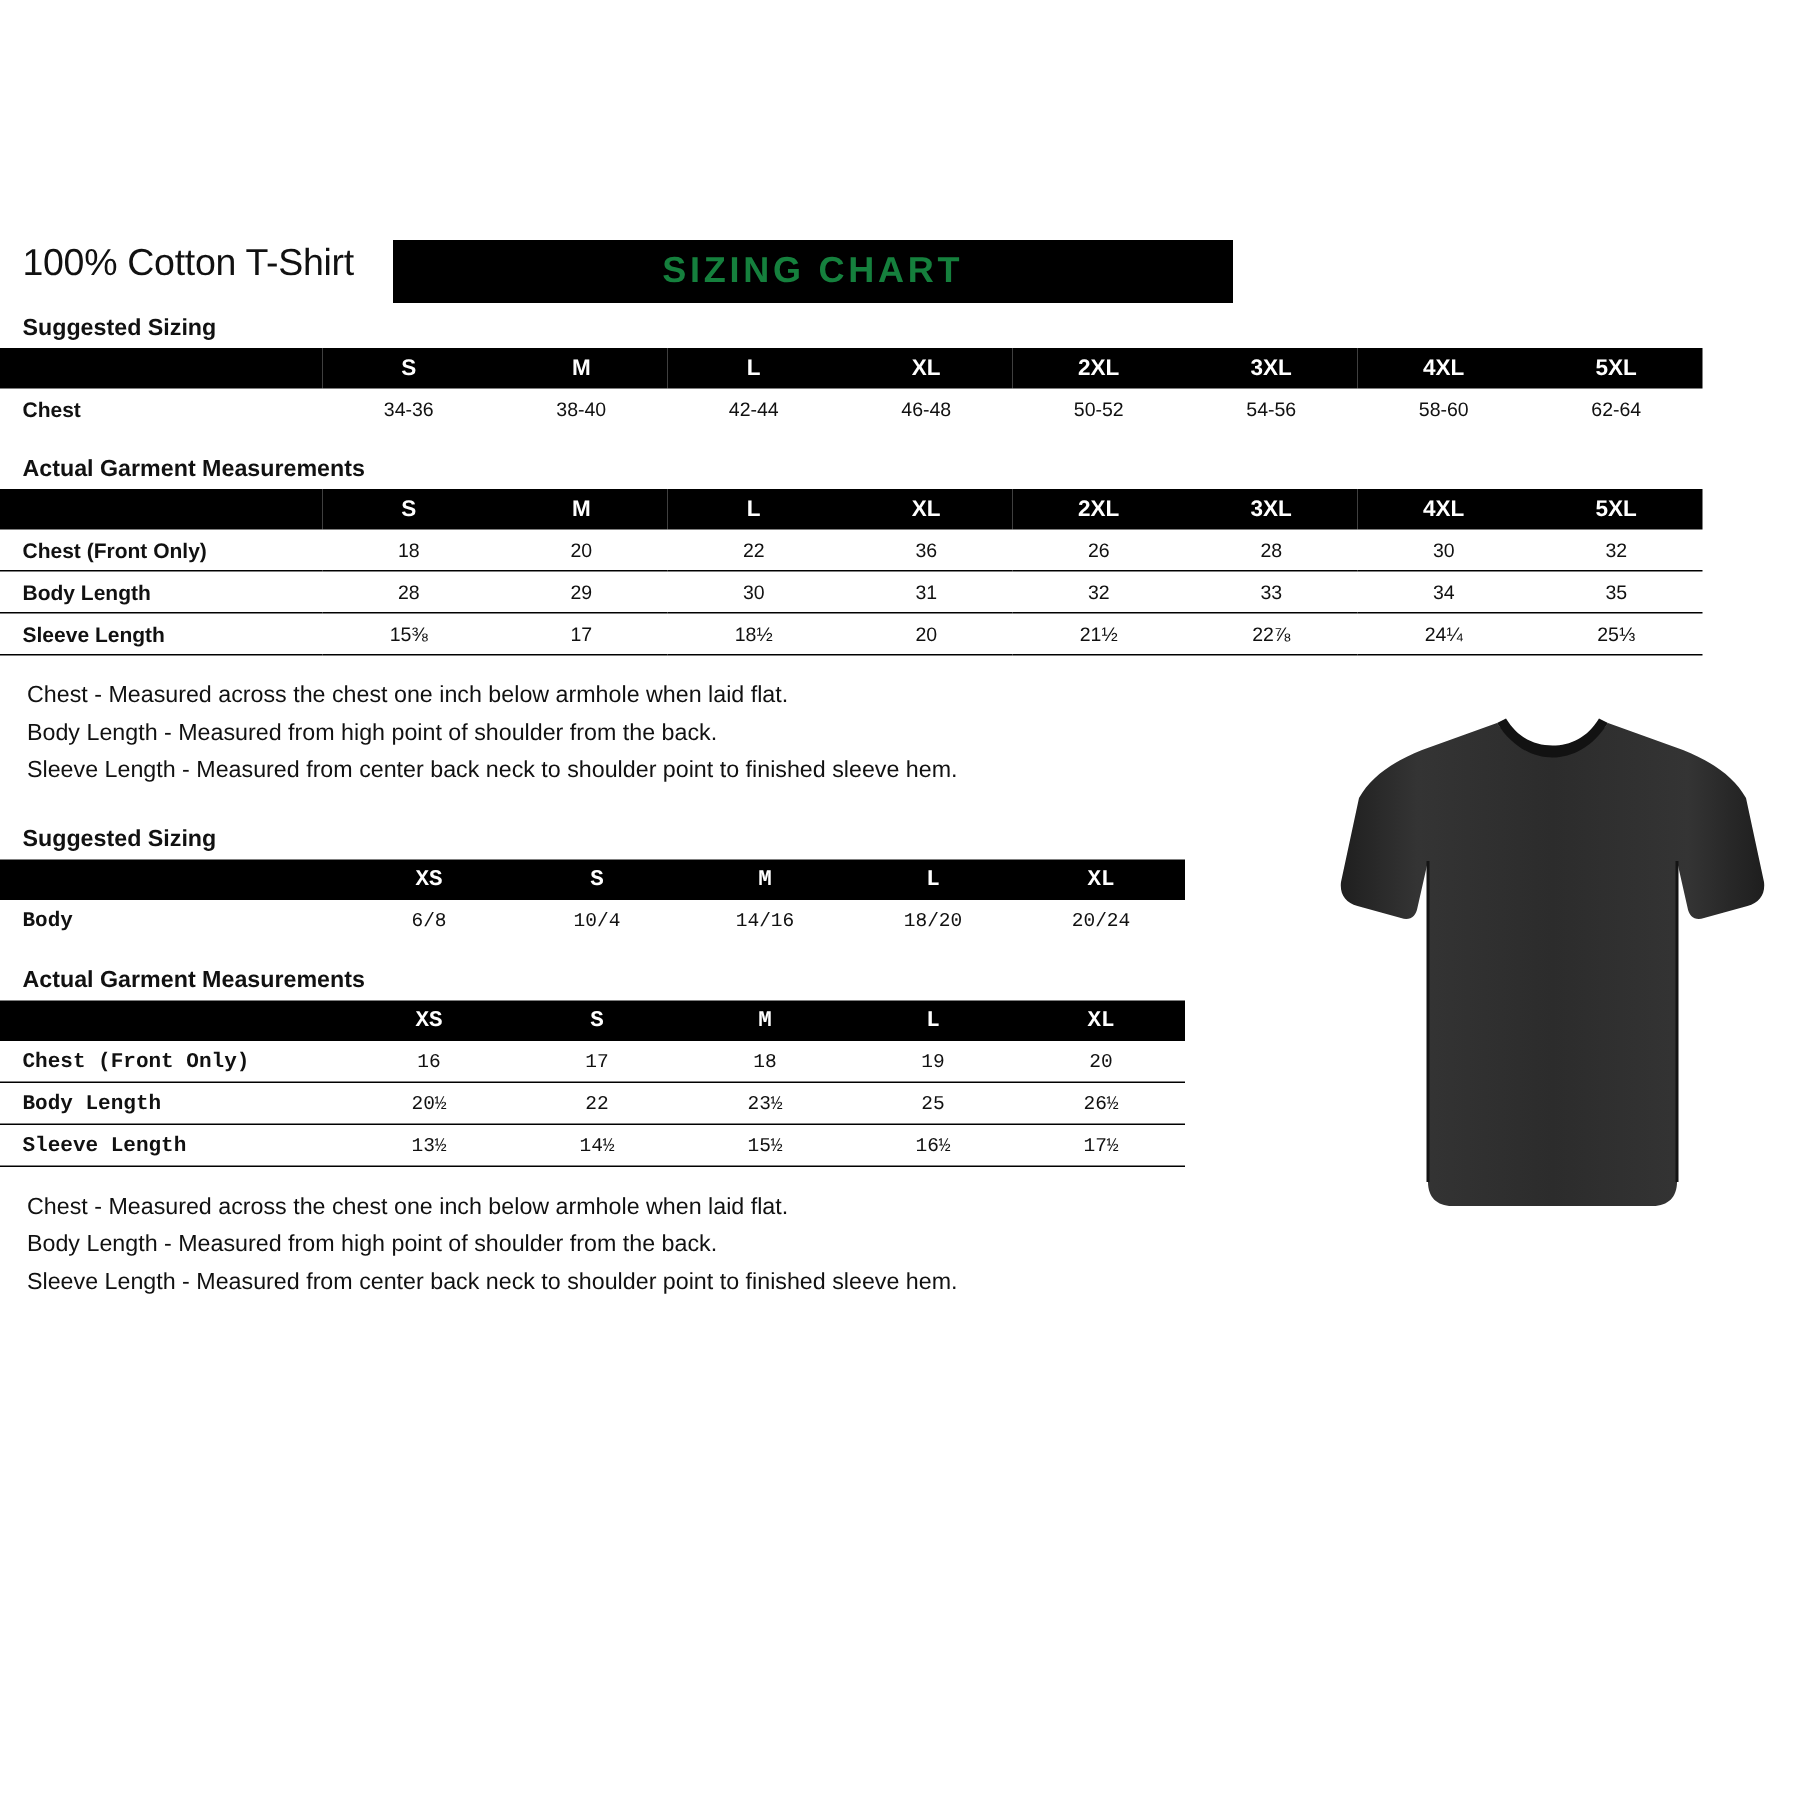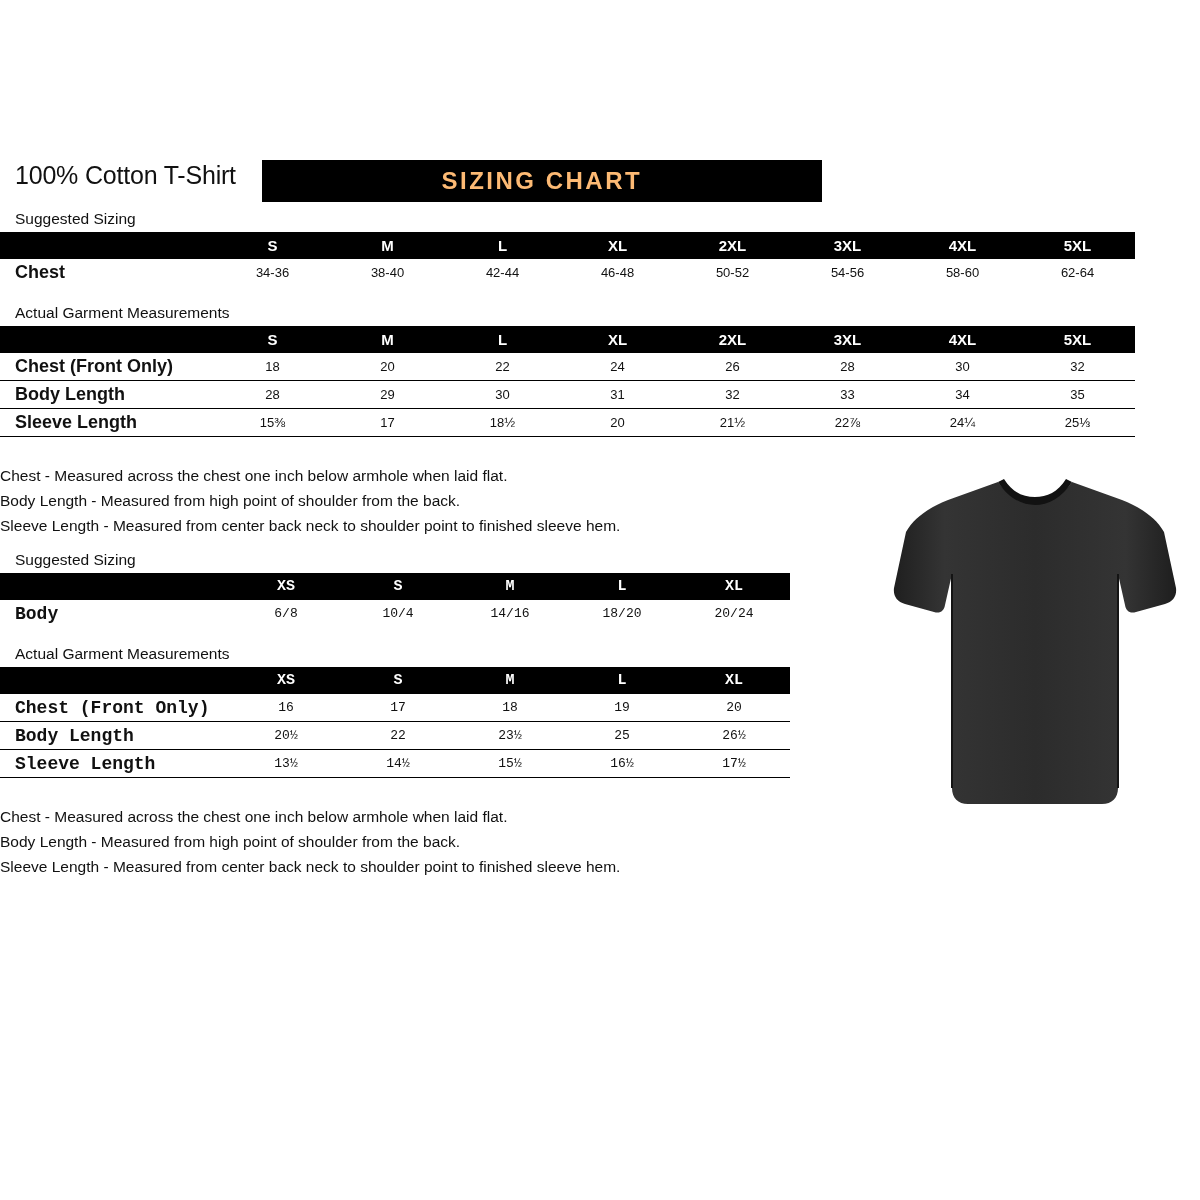--- a/index.html
+++ b/index.html
@@ -40,39 +40,40 @@
     font-size: 25px;
     font-weight: 400;
     letter-spacing: -0.2px;
     padding-left: 15px;
     white-space: nowrap;
     line-height: 30px;
   }
   .sizing-banner {
     margin-left: 26px;
     background: #000000;
-    color: #fdba74;
+    color: #15803d;
     width: 560px;
     height: 42px;
     display: flex;
     align-items: center;
     justify-content: center;
   }
   .sizing-banner span {
     font-weight: bold;
     font-size: 24px;
     letter-spacing: 2.5px;
   }
 
   .sub-label {
     font-size: 15.5px;
     padding-left: 15px;
     margin-top: 6px;
     margin-bottom: 4px;
     line-height: 18px;
+    font-weight: bold;
   }
 
   table.chart {
     border-collapse: collapse;
     table-layout: fixed;
   }
   table.chart td, table.chart th {
     padding: 0;
     margin: 0;
   }
@@ -98,39 +99,40 @@
     height: 27px;
     font-size: 13px;
     text-align: center;
     vertical-align: middle;
     color: #111111;
   }
   tr.datarow td.lbl {
     text-align: left;
     padding-left: 15px;
     font-weight: bold;
-    font-size: 18px;
+    font-size: 14px;
     margin-top: 44px;
   }
   tr.ruled td {
     border-bottom: 1.5px solid #000000;
   }
 
   
   table.adult { width: 1135px; }
   table.adult col.c0 { width: 215px; }
   table.adult col.cx { width: 115px; }
 
   
   table.youth { width: 790px; font-family: Liberation Mono, monospace; }
   table.youth col.c0 { width: 230px; }
   table.youth col.cx { width: 112px; }
 
   .notes {
-    margin-top: 26px;
+    margin-top: 14px;
+    padding-left: 18px;
   }
   .notes div {
     font-size: 15.5px;
     line-height: 25px;
     color: #111111;
   }
 
   
   .youth-wrap {
     position: absolute;
@@ -233,21 +235,21 @@
           <td>2XL</td>
           <td>3XL</td>
           <td>4XL</td>
           <td>5XL</td>
         </tr>
         <tr class="datarow ruled">
           <td class="lbl">Chest (Front Only)</td>
           <td>18</td>
           <td>20</td>
           <td>22</td>
-          <td>24</td>
+          <td>36</td>
           <td>26</td>
           <td>28</td>
           <td>30</td>
           <td>32</td>
         </tr>
         <tr class="datarow ruled">
           <td class="lbl">Body Length</td>
           <td>28</td>
           <td>29</td>
           <td>30</td>

